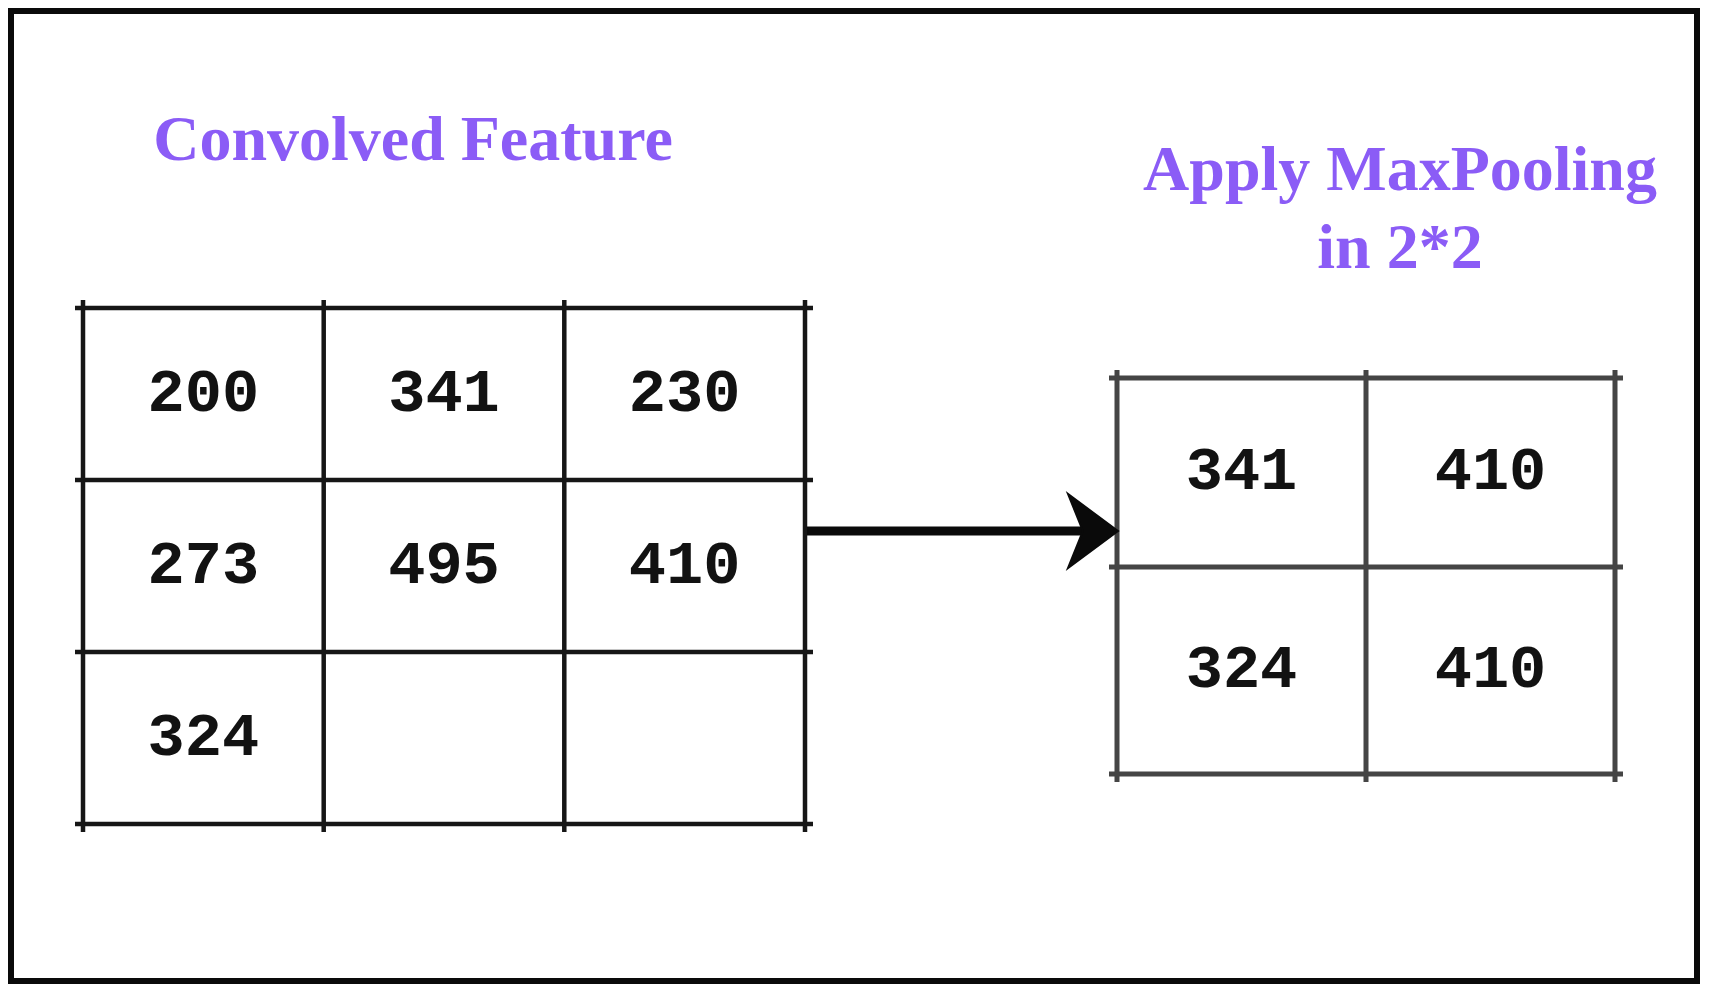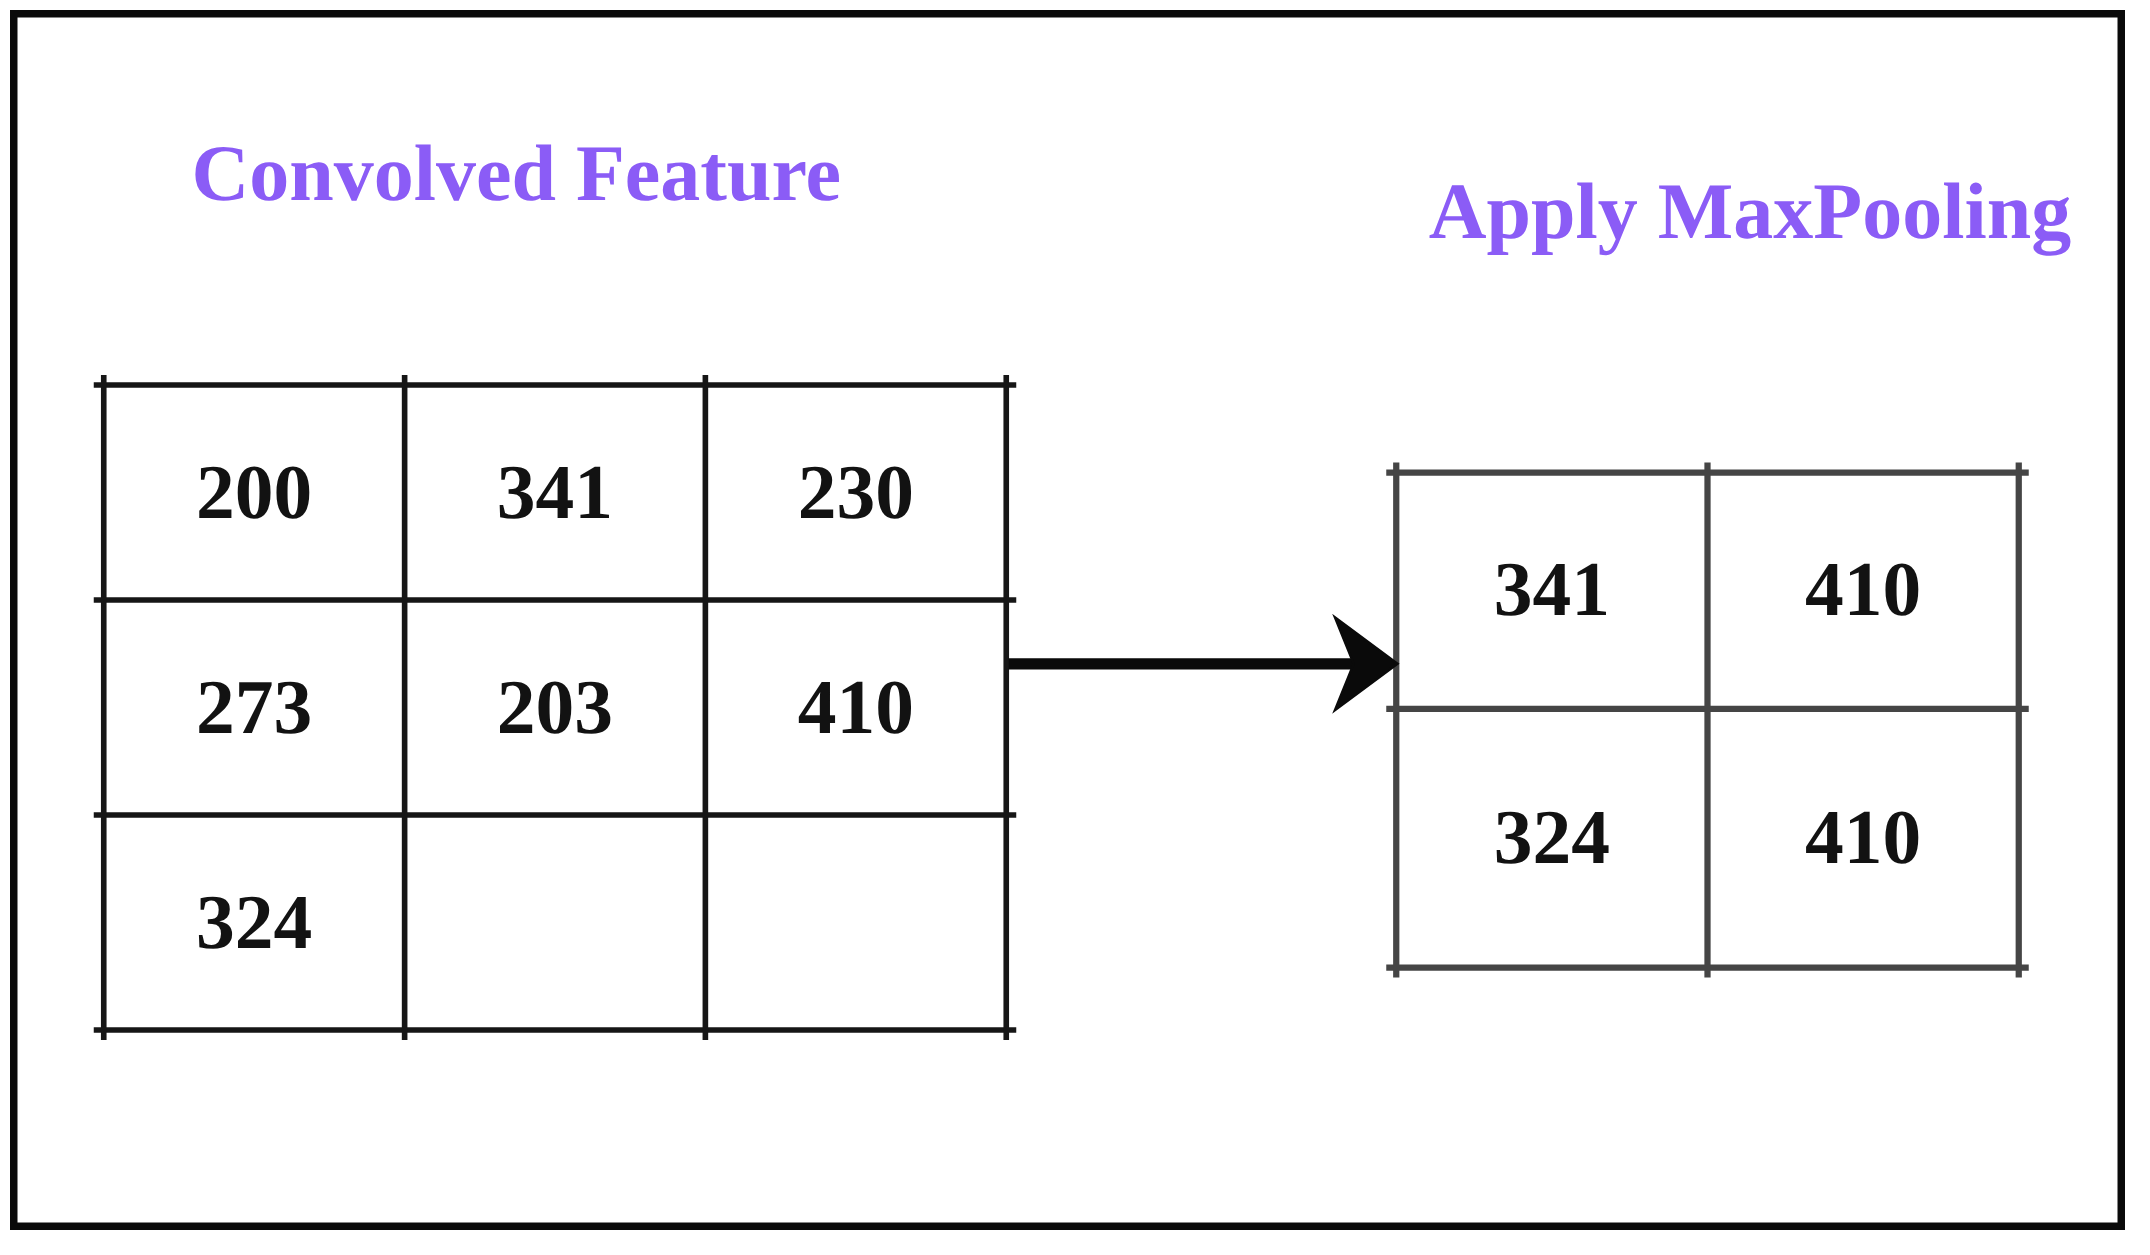--- a/index.html
+++ b/index.html
@@ -43,20 +43,21 @@
     line-height: 78px;
     color: #8b5cf6;
     letter-spacing: 0px;
     white-space: nowrap;
   }
   .title-left  { left: 113px; top: 100px; width: 600px; }
   .title-right { left: 1100px; top: 130px; width: 600px; }
   .grid {
     position: absolute;
     display: grid;
+    font-family: Liberation Mono, monospace;
   }
   .grid-left {
     left: 83px;
     top: 308px;
     width: 722px;
     height: 516px;
     grid-template-columns: repeat(3, 1fr);
     grid-template-rows: repeat(3, 1fr);
   }
   .grid-right {
@@ -110,28 +111,29 @@
       <polygon points="1118,531 1068,494 1083,531 1068,568" stroke-width="2" fill="#0a0a0a"></polygon>
     </g>
   </svg>
 
   <div class="title title-left">
     <div>Convolved Feature</div>
   </div>
 
   <div class="title title-right">
     <div>Apply MaxPooling</div>
+    <div>in 2*2</div>
   </div>
 
   <div class="grid grid-left">
     <div class="cell">200</div>
     <div class="cell">341</div>
     <div class="cell">230</div>
     <div class="cell">273</div>
-    <div class="cell">203</div>
+    <div class="cell">495</div>
     <div class="cell">410</div>
     <div class="cell">324</div>
   </div>
 
   <div class="grid grid-right">
     <div class="cell">341</div>
     <div class="cell">410</div>
     <div class="cell">324</div>
     <div class="cell">410</div>
   </div>

